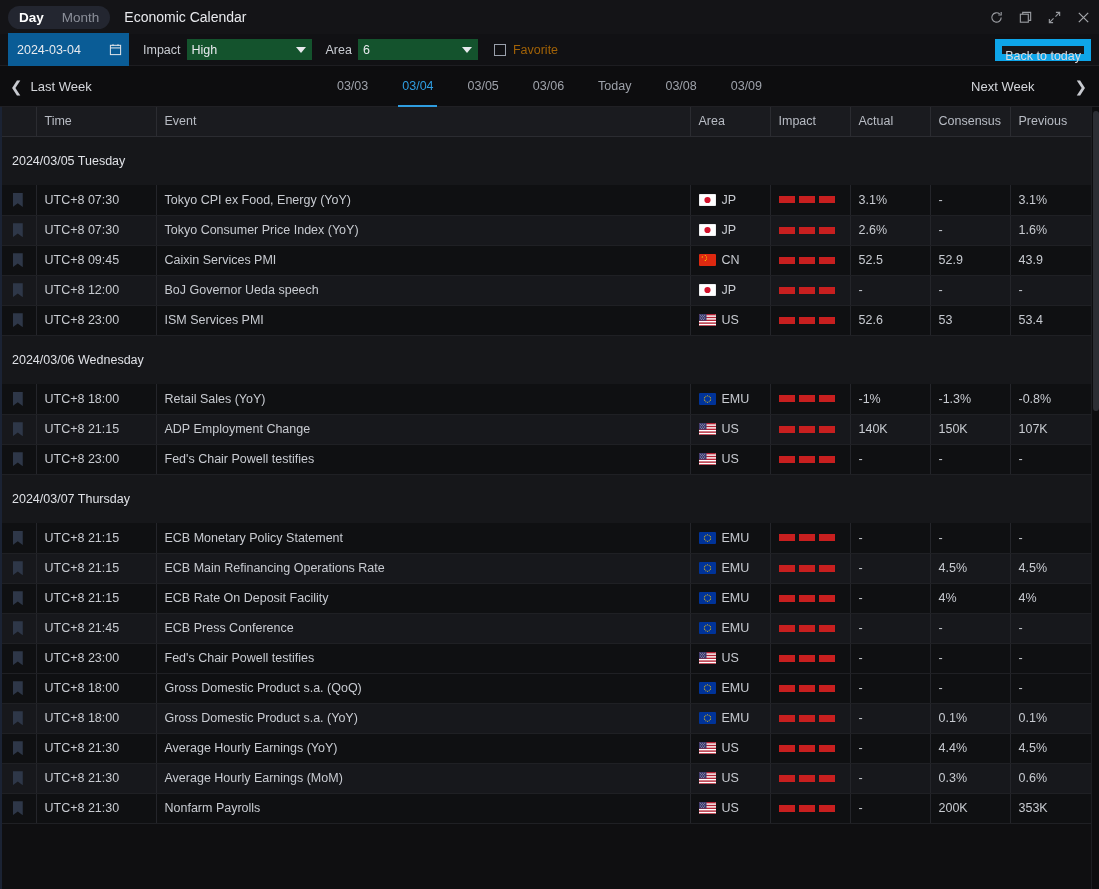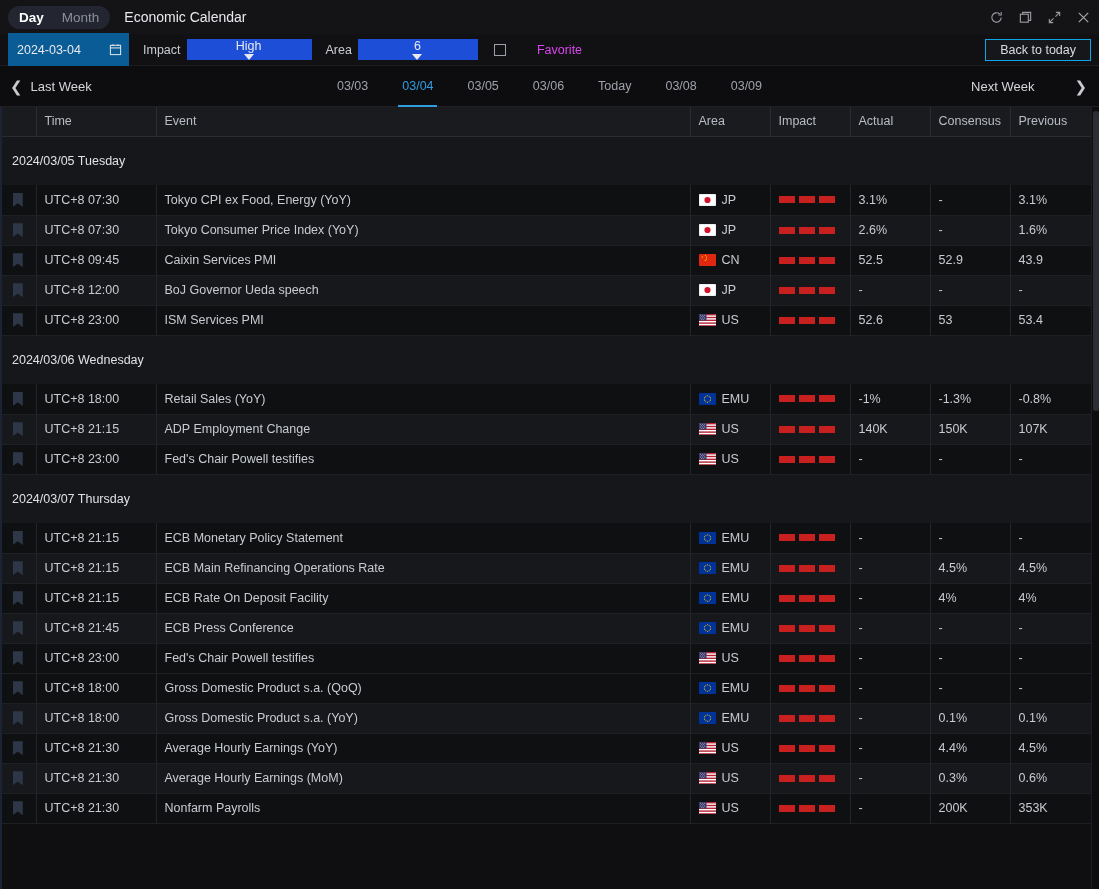--- a/index.html
+++ b/index.html
@@ -56,36 +56,36 @@
     display: flex; align-items: center; justify-content: space-between;
     width: 121px; height: 33px;
     background: #0a5c96; color: #e8eaee;
     font-size: 12.5px; padding: 0 6px 0 8px;
     border: 1px solid #0a5c96;
   }
   .cal-ico { width: 13px; height: 13px; }
   .fb-label { font-size: 12.5px; color: #c9ccd2; margin: 0 6px 0 14px; }
   .sel {
     display: flex; align-items: center; justify-content: space-between;
-    height: 21px; background: #1d4ed8; color: #e8eaee;
-    font-size: 12.5px; padding: 0 6px 0 5px; flex-direction: column;
+    height: 21px; background: #14532d; color: #e8eaee;
+    font-size: 12.5px; padding: 0 6px 0 5px;
   }
   .sel.impact { width: 125px; }
   .sel.area { width: 120px; }
   .caret { width: 0; height: 0; border-left: 5px solid transparent;
            border-right: 5px solid transparent; border-top: 6px solid #e8eaee; }
   .fav-wrap { display: flex; align-items: center; margin-left: 16px; gap: 7px; }
   .checkbox { width: 12px; height: 12px; border: 1px solid #9aa0ac; background: transparent; }
-  .fav-label { font-size: 12.5px; color: #d946ef; margin-left: 24px; }
+  .fav-label { font-size: 12.5px; color: #a16207; }
   .back-today {
     position: absolute; right: 8px; top: 5px;
     height: 22px; line-height: 20px;
-    padding: 0 14px; font-size: 12.5px;
+    padding: 0 3px; font-size: 12.5px;
     color: #d9dbe0; background: #16171b;
-    border: 1px solid #0ea5e9;
+    border: 7px solid #0ea5e9;
   }
 
   
   .weeknav {
     height: 41px; flex: 0 0 41px;
     display: flex; align-items: center;
     position: relative; background: #0d0d0f;
     border-bottom: 1px solid #202024;
     padding: 0 10px;
   }

